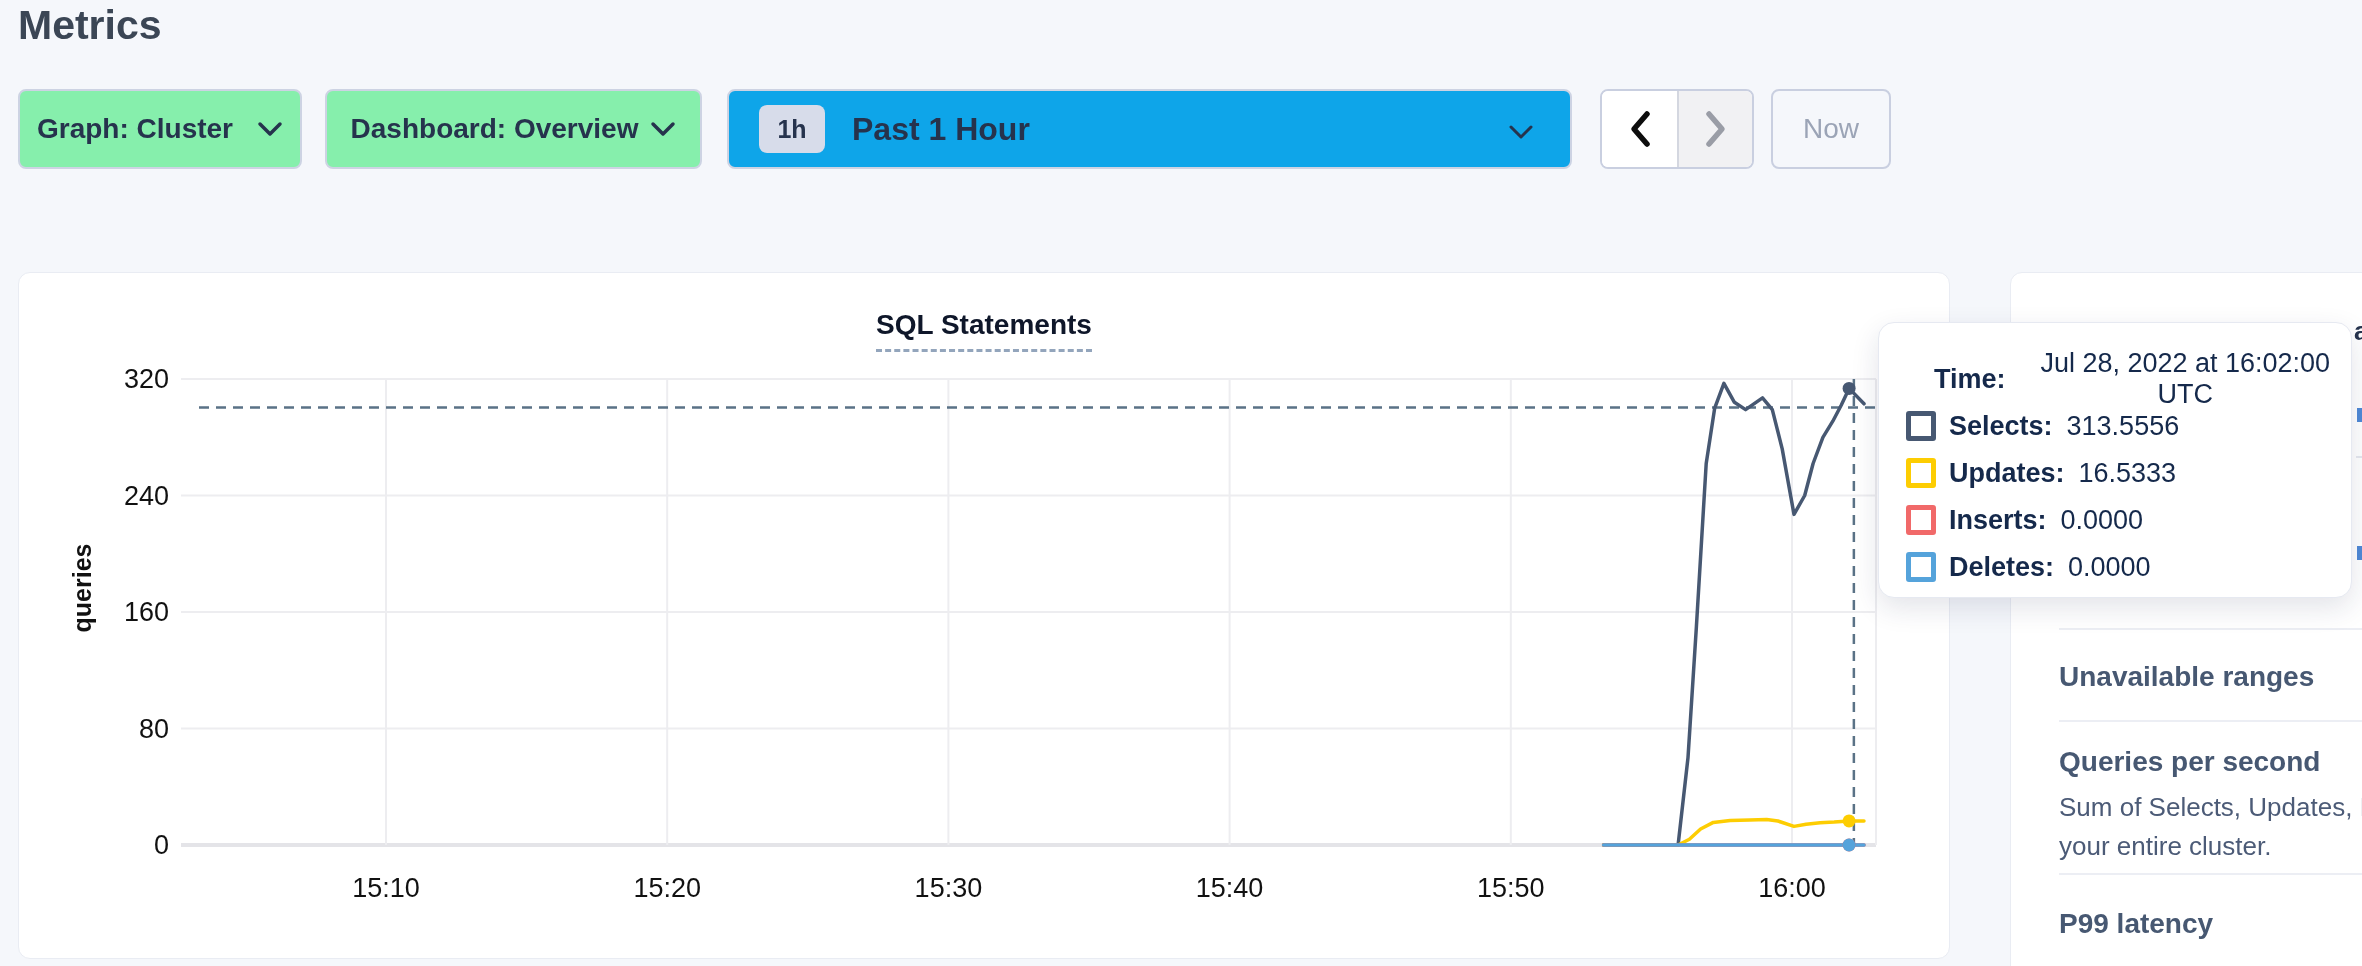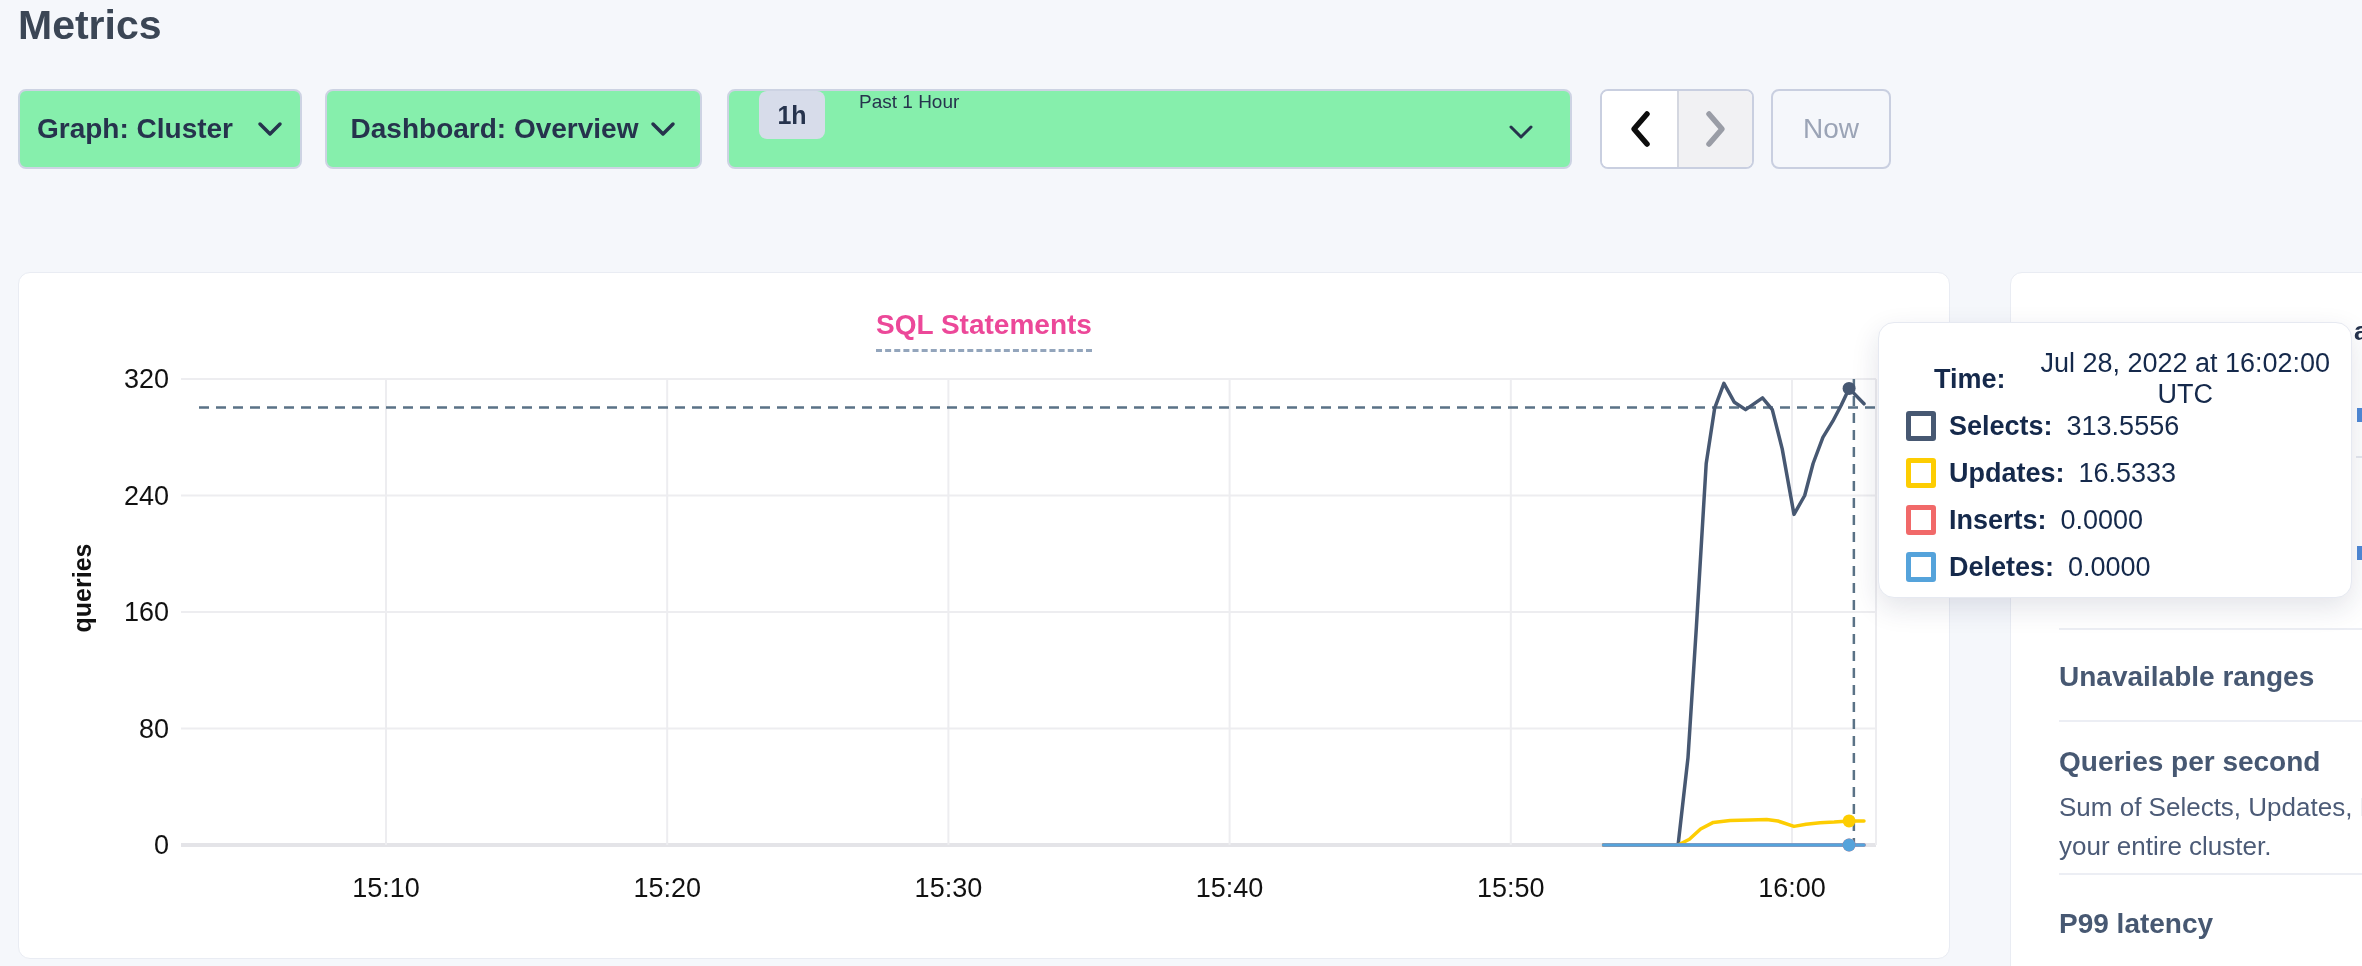--- a/index.html
+++ b/index.html
@@ -5,38 +5,38 @@
   html,body{margin:0;padding:0;}
   .page{position:relative;width:2362px;height:966px;background:#f5f7fb;overflow:hidden;
         font-family:"Liberation Sans",sans-serif;color:#26334d;}
   
   .page-title{position:absolute;left:18px;top:2px;font-size:41px;font-weight:600;color:#3b4655;}
   
   .btn{position:absolute;top:89px;height:80px;background:#86efac;border:2px solid #cdd3e3;border-radius:8px;
        display:flex;align-items:center;justify-content:center;gap:24px;font-size:28px;font-weight:700;color:#26334d;box-sizing:border-box;}
   .btn-graph{left:18px;width:284px;}
   .btn-dash{left:325px;width:377px;gap:12px;}
-  .time-sel{position:absolute;top:89px;left:727px;width:845px;height:80px;background:#86efac;border:2px solid #cdd3e3;
-            border-radius:8px;display:flex;align-items:flex-start;box-sizing:border-box;}
+  .time-sel{position:absolute;top:89px;left:727px;width:845px;height:80px;background:#0ea5e9;border:2px solid #cdd3e3;
+            border-radius:8px;display:flex;align-items:center;box-sizing:border-box;}
   .time-badge{margin-left:30px;background:#d7dcea;border-radius:8px;height:48px;min-width:66px;display:flex;
               align-items:center;justify-content:center;font-size:25px;font-weight:700;color:#26334d;}
-  .time-label{margin-left:34px;font-size:19px;font-weight:400;color:#26334d;}
+  .time-label{margin-left:27px;font-size:32px;font-weight:700;color:#26334d;}
   .time-chev{position:absolute;right:36px;top:33px;}
   .arrows{position:absolute;left:1600px;top:89px;height:80px;display:flex;border:2px solid #c9cfe0;border-radius:8px;
           overflow:hidden;box-sizing:border-box;background:#fff;}
   .arrow-btn{width:75px;height:100%;display:flex;align-items:center;justify-content:center;background:#fff;border:none;padding:0;}
   .arrow-btn.next{background:#f1f1f3;border-left:2px solid #d4d7e0;}
   .btn-now{position:absolute;left:1771px;top:89px;width:120px;height:80px;border:2px solid #c9cfe0;border-radius:8px;
            background:transparent;display:flex;align-items:center;justify-content:center;
            font-size:28px;font-weight:500;color:#9ba4b6;box-sizing:border-box;}
   
   .chart-card{position:absolute;left:18px;top:272px;width:1930px;height:685px;background:#fff;
               border:1px solid #e9ecf3;border-radius:12px;}
   .chart-title-wrap{position:absolute;left:0;right:0;top:36px;text-align:center;}
-  .chart-title{display:inline-block;font-size:28px;font-weight:700;color:#ec4899;
+  .chart-title{display:inline-block;font-size:28px;font-weight:700;color:#0f172a;
                border-bottom:3px dashed #93a5bc;padding-bottom:8px;}
   .plot-svg{position:absolute;left:0;top:0;}
   .gl{stroke:#ededf0;stroke-width:2;}
   .gl0{stroke:#e4e4e8;stroke-width:4;}
   .xh{stroke:#5a7286;stroke-width:2.5;stroke-dasharray:10 7;fill:none;}
   .ytick,.xtick{font-size:27px;fill:#111;font-family:"Liberation Sans",sans-serif;}
   .ytick{text-anchor:end;}
   .xtick{text-anchor:middle;}
   .ylab{font-size:25px;font-weight:700;fill:#111;text-anchor:middle;font-family:"Liberation Sans",sans-serif;}
   .series{fill:none;stroke-width:3.5;stroke-linejoin:round;stroke-linecap:round;}

